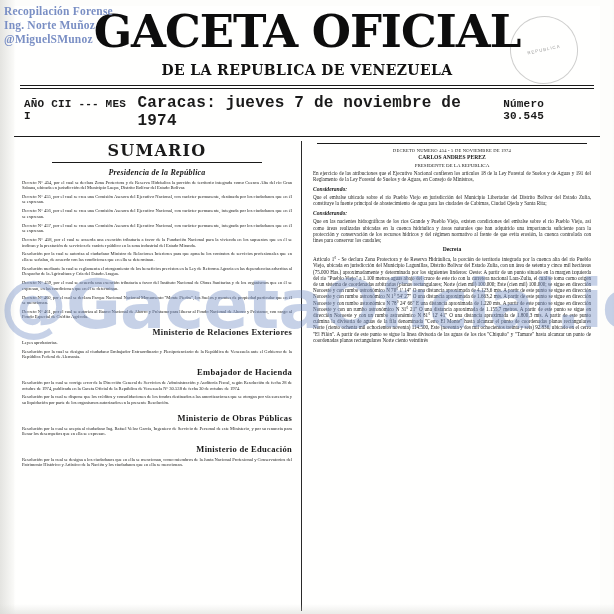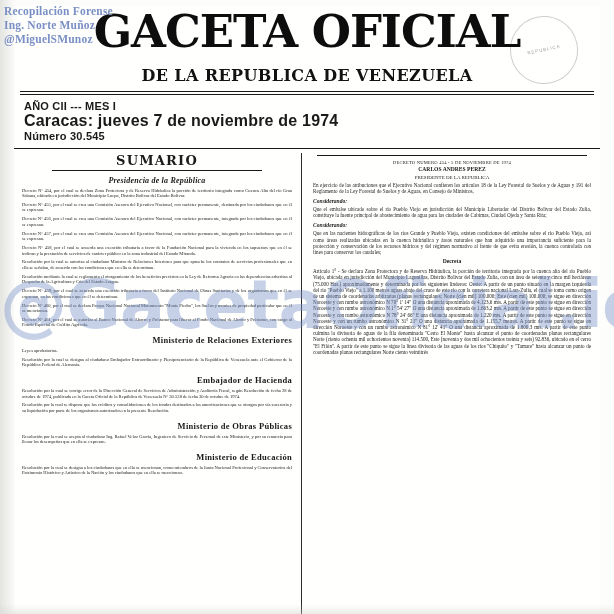--- a/index.html
+++ b/index.html
@@ -79,45 +79,44 @@
     line-height: 48px;
     letter-spacing: -1px;
     color: #0d0d0d;
     margin: 0;
     padding: 0 10px;
     white-space: nowrap;
   }
   .masthead-sub {
     font-family: "DejaVu Serif", serif;
     font-weight: bold;
-    font-size: 16px;
+    font-size: 14px;
     line-height: 20px;
     letter-spacing: 0.4px;
-    margin-top: 10px;
+    margin-top: 4px;
     color: #121212;
     white-space: nowrap;
   }
   .rule {
     border: 0;
     border-top: 1.5px solid #1a1a1a;
     margin: 5px 6px 0 6px;
   }
   .rule.thin { border-top-width: 0.8px; margin-top: 1.5px; }
 
   
   .issueline {
     display: flex;
     justify-content: space-between;
     align-items: baseline;
-    font-family: Liberation Sans, sans-serif;
+    font-family: Liberation Mono, monospace;
     font-weight: bold;
     font-size: 11px;
     padding: 5px 10px 4px 10px;
     letter-spacing: 0.2px;
-    flex-direction: column;
   }
   .issueline .mid { font-size: 16px; }
 
   
   .body-cols {
     display: flex;
     margin-top: 2px;
     border-top: 1.2px solid #1a1a1a;
     padding-top: 4px;
     height: 470px;
@@ -135,21 +134,21 @@
   .col-right {
     width: 296px;
     padding: 0 8px 0 10px;
     box-sizing: border-box;
   }
 
   .col-head {
     text-align: center;
     font-family: "DejaVu Serif", serif;
     font-weight: bold;
-    font-size: 13px;
+    font-size: 16px;
     letter-spacing: 1.2px;
     margin-bottom: 1px;
   }
   .col-head-rule {
     border: 0;
     border-top: 1px solid #1a1a1a;
     margin: 2px 30px 5px 30px;
   }
   .col-head-rule.wide { margin: 2px 4px 4px 4px; }
 

